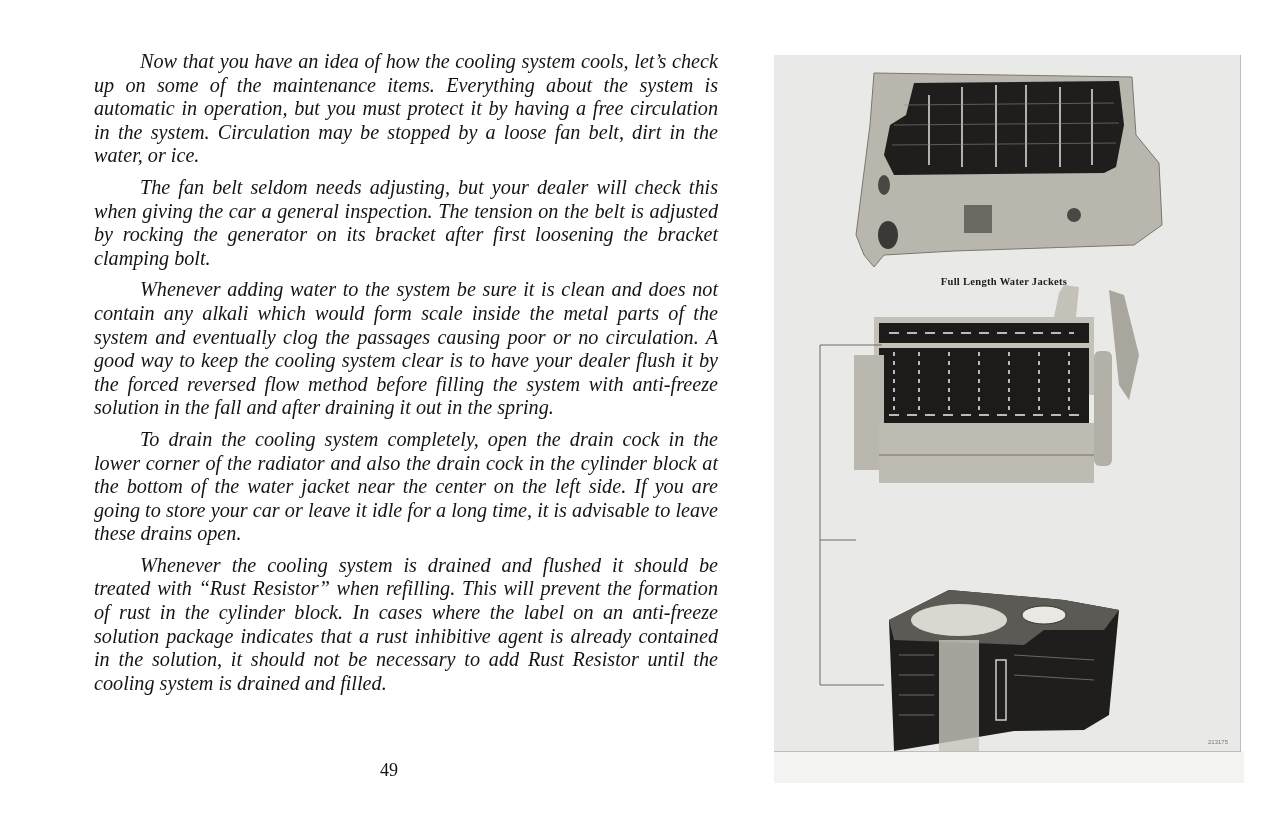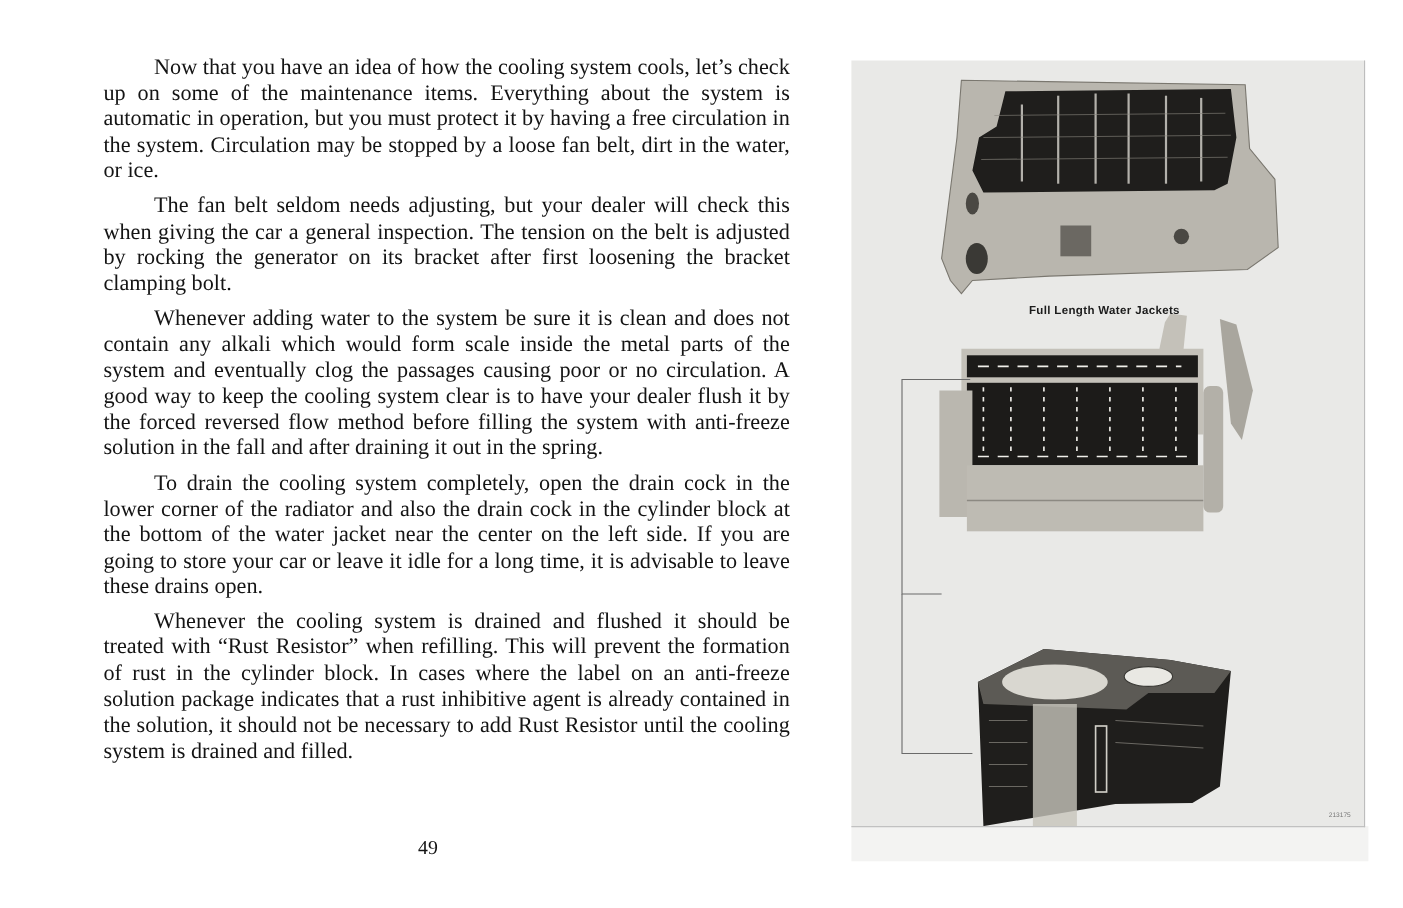--- a/index.html
+++ b/index.html
@@ -5,34 +5,34 @@
   html, body { margin: 0; padding: 0; }
   body {
     width: 1275px; height: 825px; background: #ffffff; position: relative; overflow: hidden;
     font-family: "Liberation Serif", "DejaVu Serif", serif; color: #141414;
   }
   .text-col {
     position: absolute; left: 94px; top: 50px; width: 624px;
     font-size: 20.2px; line-height: 23.6px; text-align: justify;
     hyphens: manual;
   }
-  .text-col p { margin: 0 0 8px 0; text-indent: 46px; }
+  .text-col p { margin: 0 0 8px 0; text-indent: 46px; font-style: italic; }
   .page-number {
     position: absolute; left: 380px; top: 760px; width: 40px; text-align: left;
     font-size: 18px;
   }
   .plate {
     position: absolute; left: 774px; top: 55px; width: 466px; height: 696px;
     background: #e9e9e7; border-right: 1px solid #bdbdbd; border-bottom: 1px solid #bdbdbd;
   }
   .plate-shadow {
     position: absolute; left: 774px; top: 751px; width: 470px; height: 32px; background: #f3f3f2;
   }
   .caption {
-    position: absolute; font-family: Liberation Sans, sans-serif;
+    position: absolute; font-family: Liberation Serif, serif;
     font-weight: bold; font-size: 10.5px; letter-spacing: 0.3px; color: #1c1c1c; text-align: center;
   }
   .cap-1 { left: 115px; top: 221px; width: 230px; }
   .cap-2 { left: 80px; top: 482px; width: 320px; line-height: 14px; }
   .fig-no { position: absolute; right: 12px; bottom: 6px; font-size: 6px; color: #777;
             font-family: "Liberation Sans", sans-serif; }
   svg { position: absolute; left: 0; top: 0; }
 </style>
 </head>
 <body>

